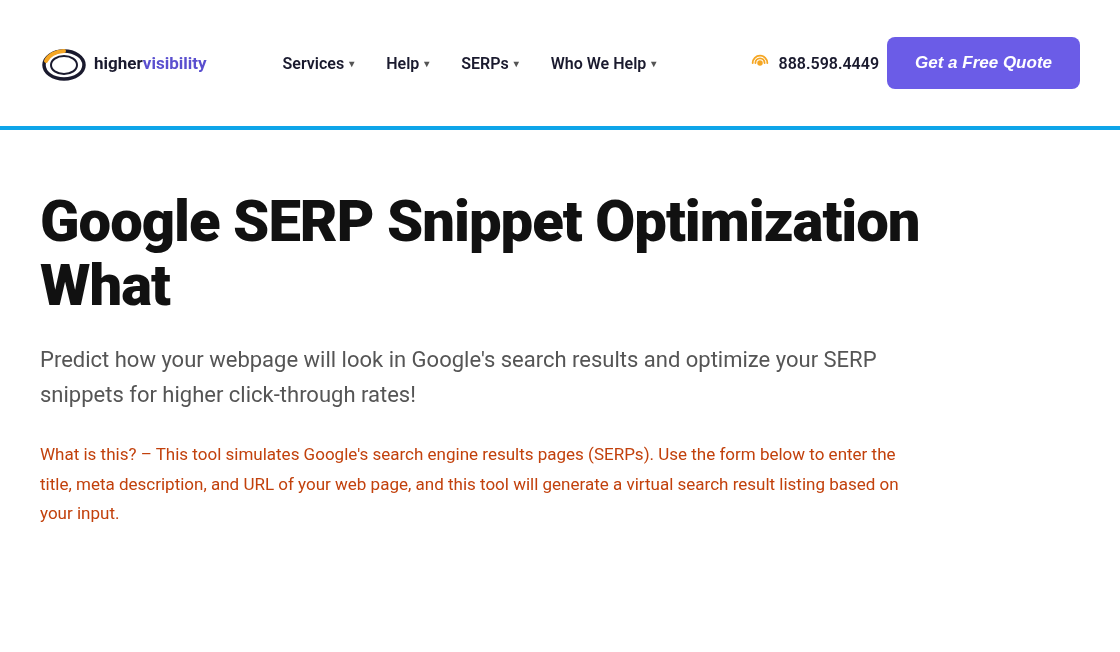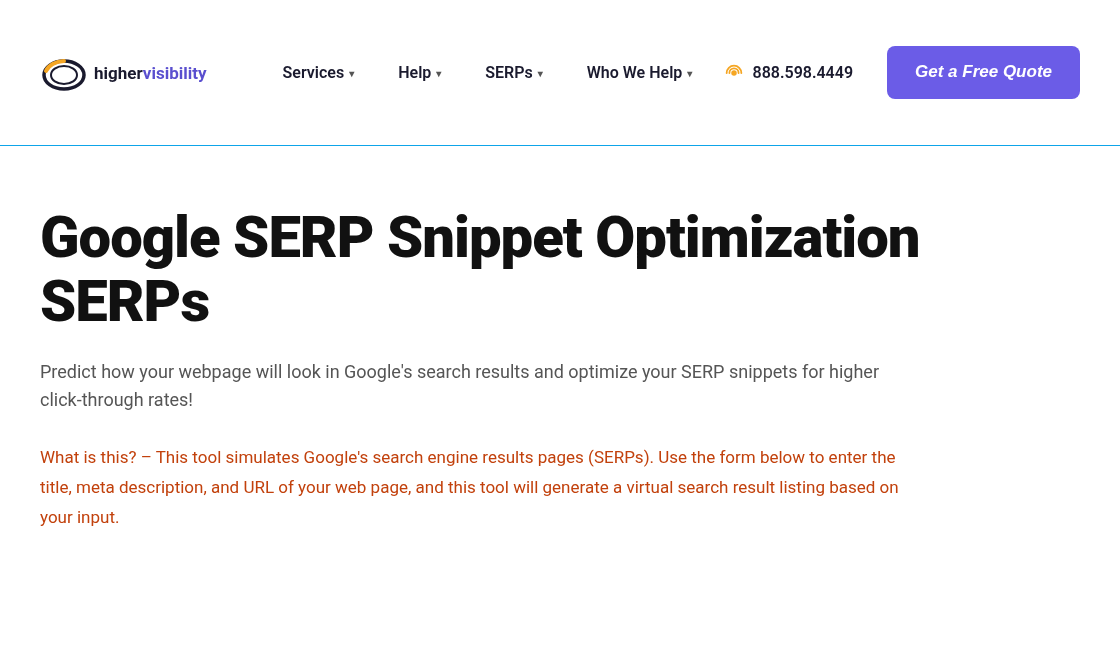--- a/index.html
+++ b/index.html
@@ -14,43 +14,43 @@
       color: #1a1a2e;
       width: 1120px;
       min-height: 652px;
     }
 
     
     header {
       display: flex;
       align-items: center;
       padding: 0 40px;
-      height: 146px;
-      border-bottom: 1px solid #0ea5e9;
+      height: 130px;
+      border-bottom: 4px solid #0ea5e9;
       background: #ffffff;
     }
 
     .logo-container {
       display: flex;
       align-items: center;
       margin-right: 60px;
       text-decoration: none;
     }
 
     .logo-icon {
       width: 48px;
       height: 48px;
       margin-right: 6px;
       flex-shrink: 0;
     }
 
     nav {
       display: flex;
       align-items: center;
-      gap: 12px;
+      gap: 0;
       flex: 1;
     }
 
     .nav-item {
       display: flex;
       align-items: center;
       gap: 5px;
       padding: 8px 16px;
       font-size: 16px;
       font-weight: 600;
@@ -65,21 +65,21 @@
     .chevron {
       font-size: 10px;
       color: #555;
       margin-top: 1px;
     }
 
     .phone-section {
       display: flex;
       align-items: center;
       gap: 8px;
-      margin-right: 34px;
+      margin-right: 8px;
       white-space: nowrap;
     }
 
     .phone-icon {
       width: 22px;
       height: 22px;
     }
 
     .phone-number {
       font-size: 16px;
@@ -111,21 +111,21 @@
     .page-title {
       font-size: 58px;
       font-weight: 900;
       color: #111111;
       line-height: 1.1;
       margin-bottom: 24px;
       letter-spacing: -1px;
     }
 
     .subtitle {
-      font-size: 18px;
+      font-size: 22px;
       color: #555555;
       line-height: 1.6;
       margin-bottom: 28px;
       max-width: 850px;
     }
 
     .description {
       font-size: 17px;
       color: #c2410c;
       line-height: 1.75;
@@ -177,16 +177,16 @@
       <path d="M 7 12 A 5 5 0 0 1 17 12" fill="none" stroke="#f5a623" stroke-width="2" stroke-linecap="round"></path>
       <path d="M 4 12 A 8 8 0 0 1 20 12" fill="none" stroke="#f5a623" stroke-width="2" stroke-linecap="round"></path>
     </svg>
     <span class="phone-number">888.598.4449</span>
   </div>
 
   <button class="cta-button">Get a Free Quote</button>
 </header>
 
 <main>
-  <h1 class="page-title">Google SERP Snippet Optimization SERPs</h1>
+  <h1 class="page-title">Google SERP Snippet Optimization What</h1>
   <p class="subtitle">Predict how your webpage will look in Google's search results and optimize your SERP snippets for higher click-through rates!</p>
   <p class="description">What is this? – This tool simulates Google's search engine results pages (SERPs). Use the form below to enter the title, meta description, and URL of your web page, and this tool will generate a virtual search result listing based on your input.</p>
 </main>
 
 </body></html>

